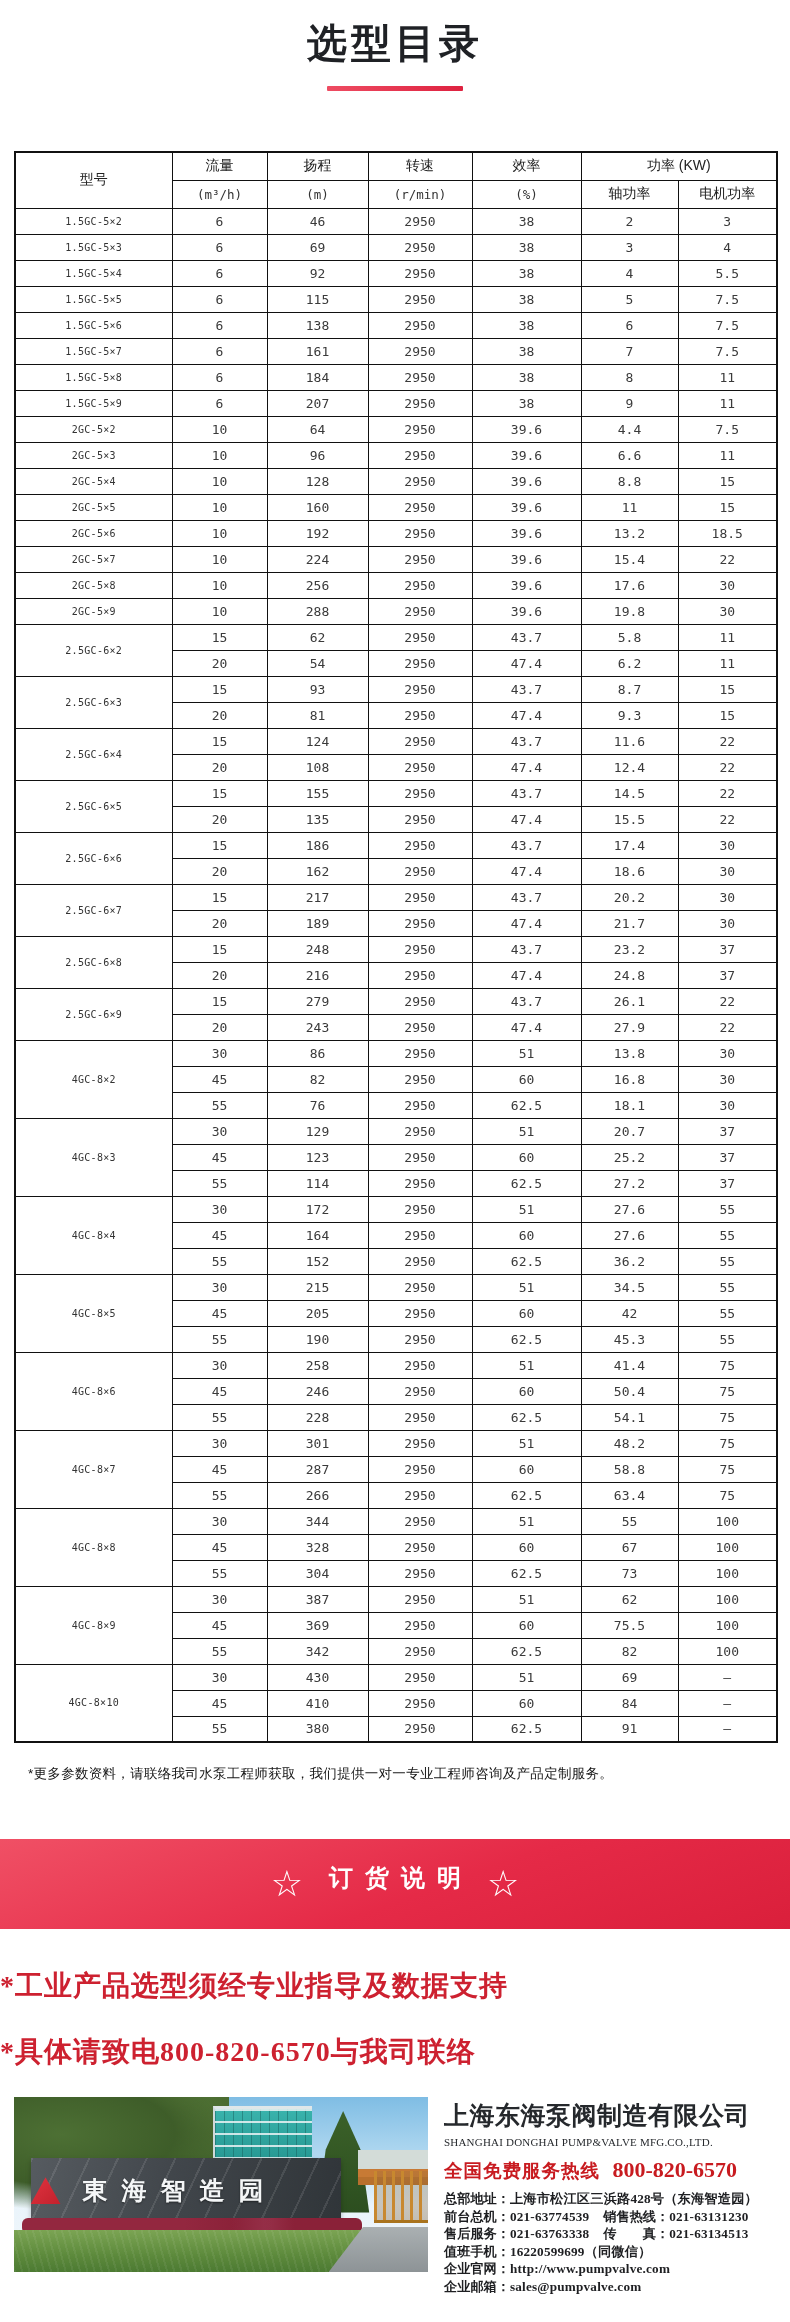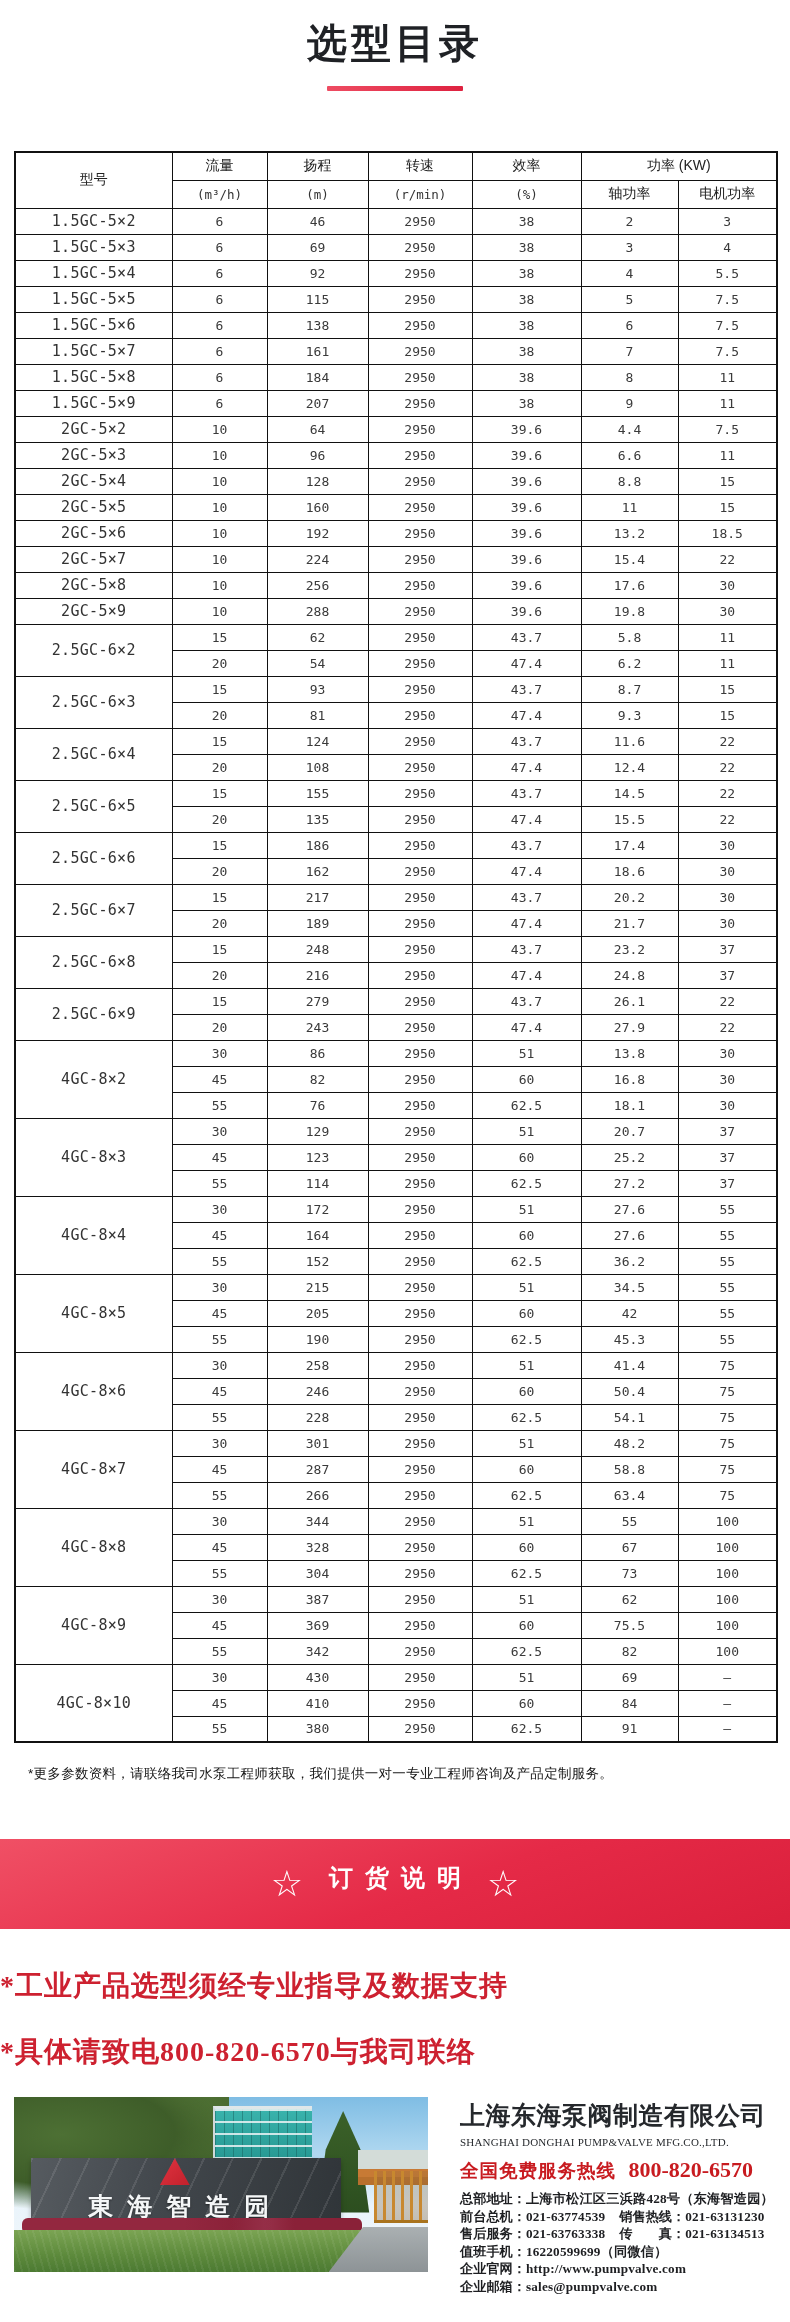--- a/index.html
+++ b/index.html
@@ -32,21 +32,21 @@
     font-weight: normal; padding: 0;
   }
   table.catalog thead th { height: 28px; font-size: 14px; color: #222; margin-left: 30px; }
   table.catalog thead th.unit {
     font-family: "DejaVu Sans Mono", monospace; font-size: 12.5px; color: #333;
   }
   table.catalog tbody td {
     height: 26px; font-family: "DejaVu Sans Mono", monospace;
     font-size: 13px; color: #3a3a3a;
   }
-  table.catalog tbody td.model-cell { font-size: 15px; letter-spacing: 0.3px; color: #333; text-align: center; }
+  table.catalog tbody td.model-cell { font-size: 10px; letter-spacing: 0.3px; color: #333; text-align: center; }
 
   
   .footnote {
     margin: 22px 14px 4px 28px; font-size: 13.5px; color: #151515; letter-spacing: 0.3px;
   }
 
   
   .order-banner {
     margin-top: 56px; height: 90px; width: 790px;
     background: linear-gradient(160deg, #f05065 0%, #e52a47 55%, #da1f3b 100%);
@@ -105,23 +105,22 @@
     background:
       repeating-linear-gradient(90deg, #c8882f 0 3px, rgba(200,136,47,0) 3px 9px),
       linear-gradient(180deg, rgba(150,110,60,0.25), rgba(120,90,50,0.35));
     border-bottom: 3px solid #a9741f;
   }
   .photo-sign-wall {
     position: absolute; left: 4%; top: 35%; width: 75%; height: 37%;
     background:
       repeating-linear-gradient(115deg, rgba(255,255,255,0.10) 0 2px, rgba(255,255,255,0) 2px 26px),
       linear-gradient(100deg, #565b60 0%, #41464b 45%, #303539 100%);
-    display: flex; align-items: center; justify-content: space-between;
+    display: flex; align-items: center; justify-content: flex-start;
     box-shadow: 0 3px 5px rgba(0,0,0,0.25);
-    flex-direction: column;
   }
   .sign-logo {
     width: 30px; height: 27px; margin-right: 22px; flex: none;
     background: linear-gradient(135deg, #e03340, #c2212c);
     clip-path: polygon(50% 0%, 100% 100%, 0% 100%);
     position: relative;
   }
   .sign-text {
     color: #f4f6f7; font-size: 25px; font-weight: bold; letter-spacing: 14px;
     text-shadow: 0 1px 2px rgba(0,0,0,0.5); white-space: nowrap;
@@ -143,21 +142,21 @@
       repeating-linear-gradient(75deg, rgba(255,255,255,0.06) 0 2px, rgba(255,255,255,0) 2px 7px),
       linear-gradient(180deg, #7ba453 0%, #5d8a3c 60%, #4c7a32 100%);
   }
   .photo-drive {
     position: absolute; right: 0; bottom: 0; width: 24%; height: 26%;
     background: linear-gradient(180deg, #aab0b2, #8d9396);
     clip-path: polygon(35% 0, 100% 0, 100% 100%, 0 100%);
   }
 
   
-  .company-info { margin-left: 32px; padding-top: 2px; width: 338px; }
+  .company-info { margin-left: 16px; padding-top: 2px; width: 338px; }
   .company-name-cn {
     font-size: 25px; font-weight: 800; color: #25282c; letter-spacing: 0.5px;
     white-space: nowrap;
   }
   .company-name-en {
     margin-top: 4px; font-family: "Liberation Serif", serif; font-weight: normal;
     font-size: 11px; color: #26292d; letter-spacing: 0.2px; white-space: nowrap;
   }
   .company-hotline {
     margin-top: 9px; color: #c81b20; font-weight: bold; white-space: nowrap;

